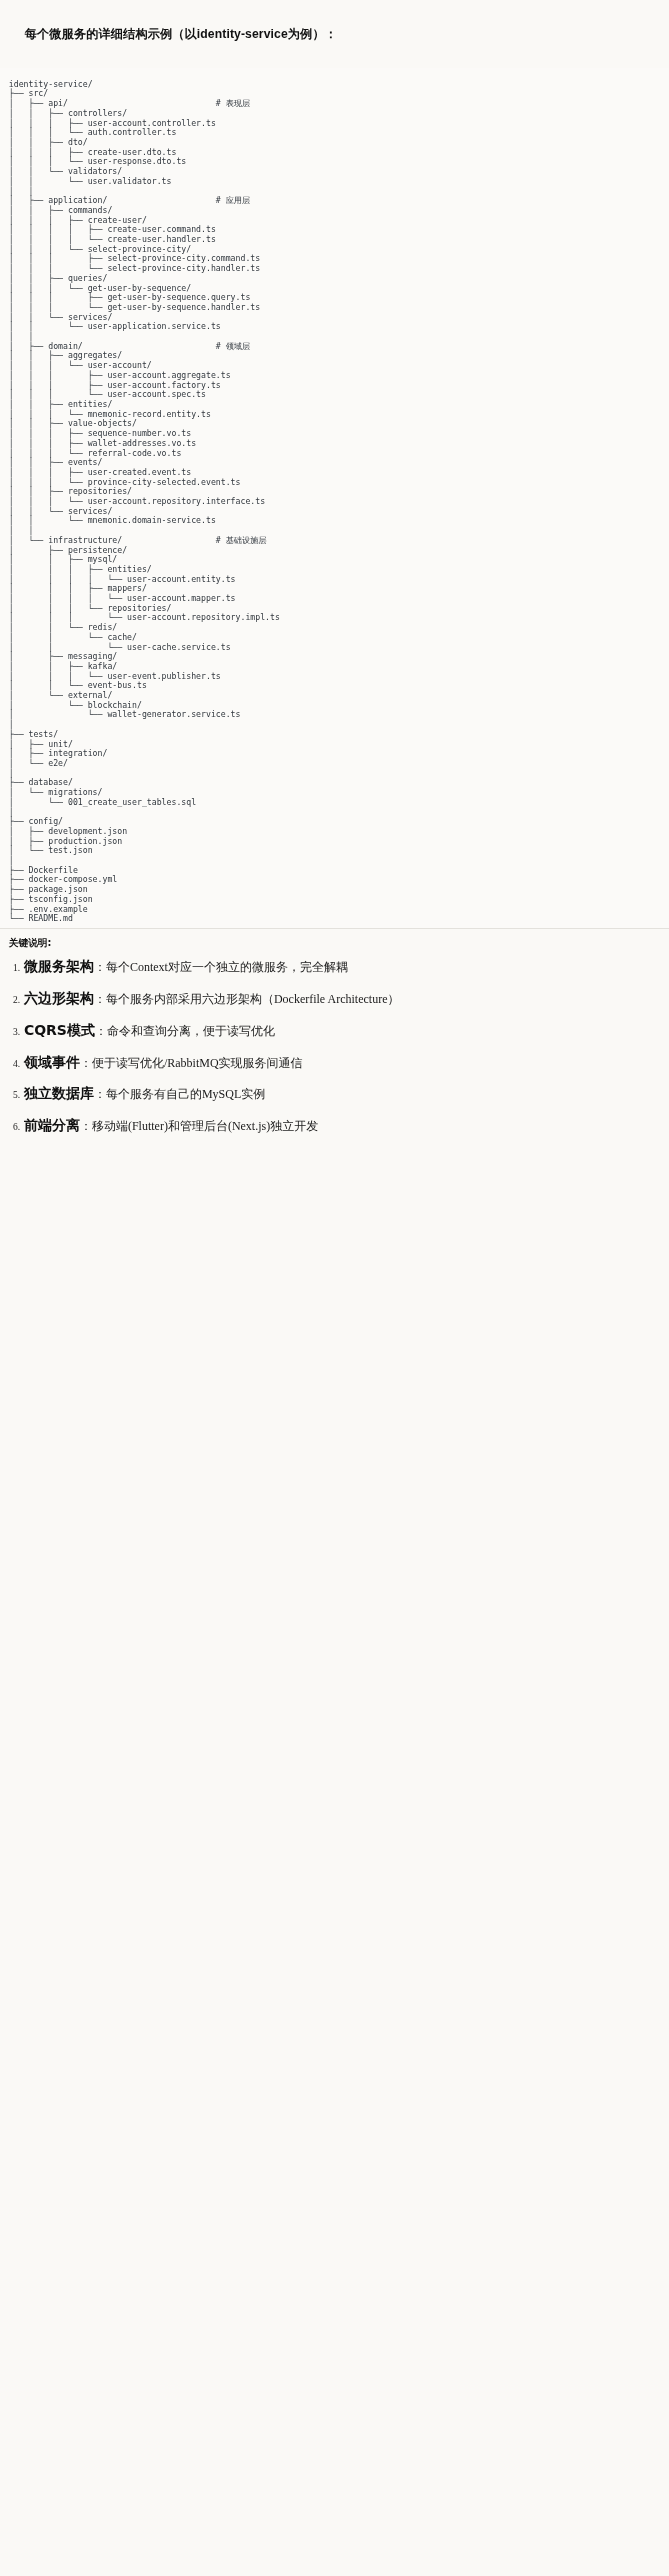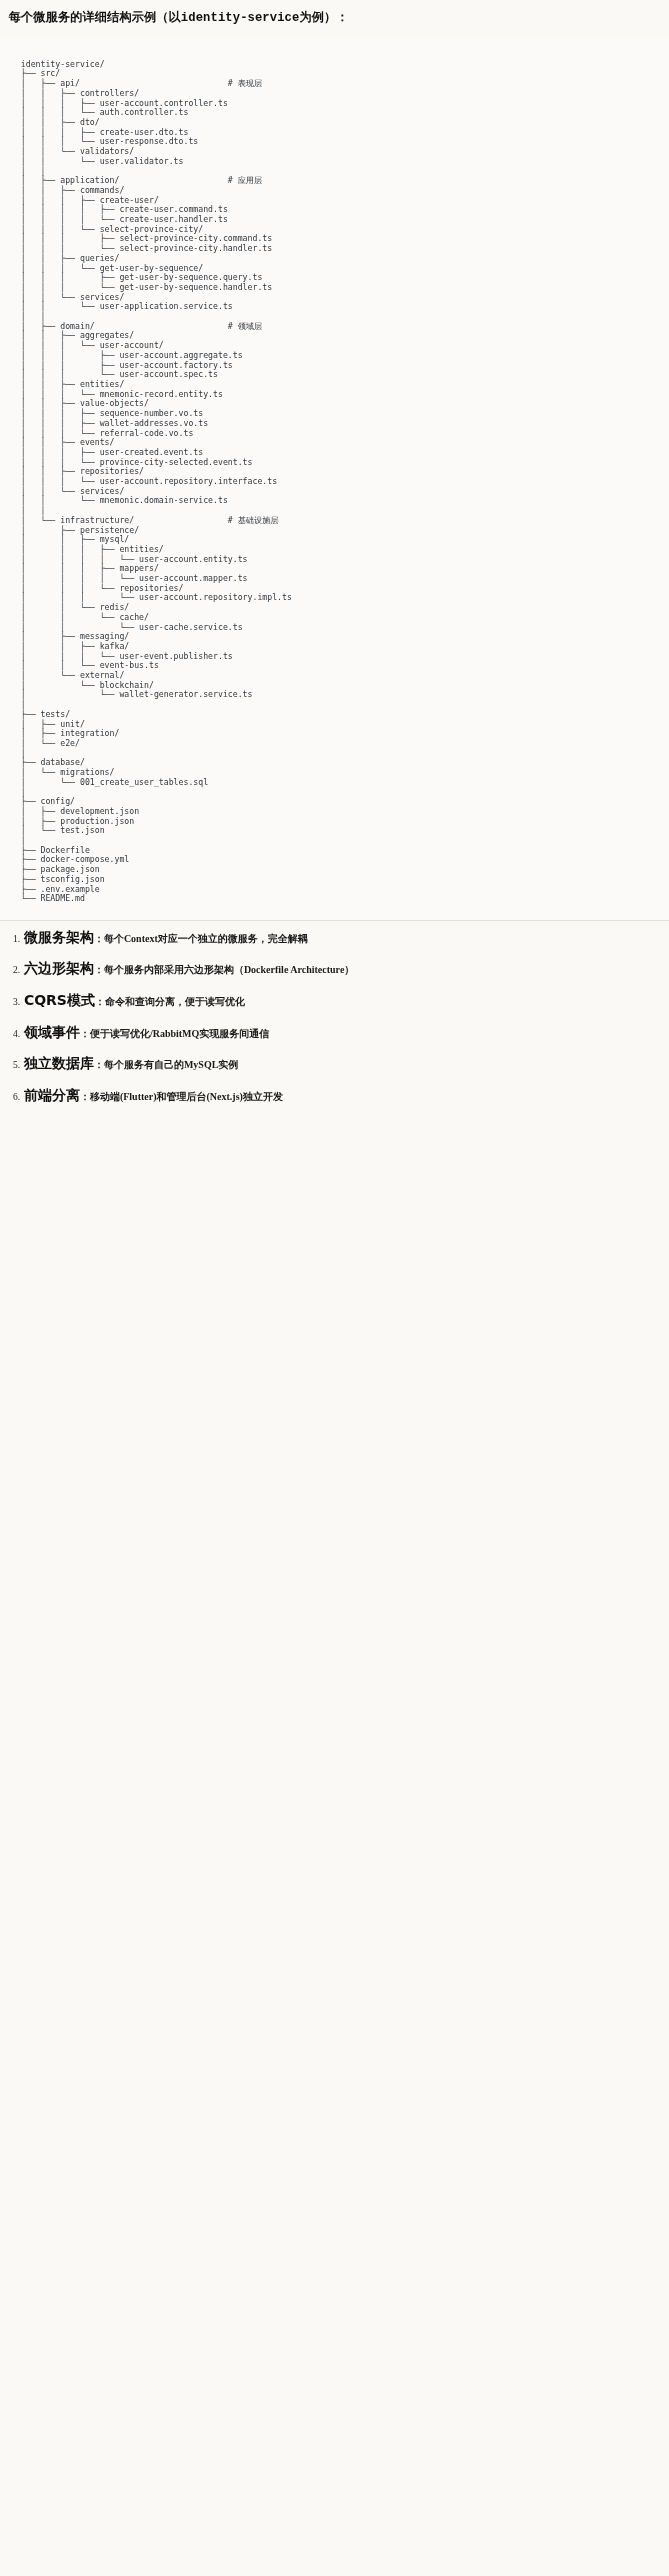--- a/index.html
+++ b/index.html
@@ -16,44 +16,44 @@
   }
   .page {
     width: 669px;
     box-sizing: border-box;
     padding: 0;
     background: #faf9f6;
   }
 
   
   .doc-heading {
-    font-family: Liberation Mono, monospace;
+    font-family: Liberation Sans, sans-serif;
     font-weight: bold;
     font-size: 12.2px;
     line-height: 1.5;
     color: #111111;
     padding: 8.8px 0 8.8px 8.8px;
-    margin: 0;
+    margin: 16px;
     letter-spacing: 0.1px;
   }
   .rule {
     height: 0.6px;
     background: #e3e1dc;
     border: 0;
     margin: 0;
     width: 100%;
   }
 
   
   .tree-wrap {
     padding: 11.3px 0 3.8px 5px;
     background: #fbfaf8;
   }
   pre.tree {
-    margin: 12px;
+    margin: 0;
     padding: 0 0 0 3.8px;
     font-family: "DejaVu Sans Mono", "Liberation Mono", monospace;
     font-size: 8.2px;
     line-height: 9.7px;
     color: #30363d;
     white-space: pre;
     letter-spacing: 0px;
     tab-size: 4;
   }
 
@@ -84,23 +84,22 @@
     font-family: "Liberation Serif", "DejaVu Serif", serif;
   }
   .note-label {
     font-family: "DejaVu Sans", "Liberation Sans", sans-serif;
     font-weight: bold;
     font-size: 14px;
     color: #111111;
   }
   .note-text {
     font-family: "Liberation Serif", "DejaVu Serif", serif;
-    font-size: 10px;
+    font-size: 12px;
     color: #1a1a1a;
-    font-weight: bold;
   }
   .closing {
     font-family: "Liberation Serif", "DejaVu Serif", serif;
     font-size: 9.6px;
     line-height: 1.6;
     color: #1a1a1a;
     margin: 3.8px 0 10px 0;
     padding: 0 8.8px 0 0;
   }
 </style>
@@ -200,20 +199,21 @@
 ├── package.json
 ├── tsconfig.json
 ├── .env.example
 └── README.md</pre>
   </div>
 
   <hr class="rule">
 
   <div class="notes">
 
+    <p class="notes-title">关键说明:</p>
 
     <ol class="note-list">
       <li>
         <span class="note-label">微服务架构</span><span class="note-text">：每个Context对应一个独立的微服务，完全解耦</span>
       </li>
       <li>
         <span class="note-label">六边形架构</span><span class="note-text">：每个服务内部采用六边形架构（Dockerfile Architecture）</span>
       </li>
       <li>
         <span class="note-label">CQRS模式</span><span class="note-text">：命令和查询分离，便于读写优化</span>

